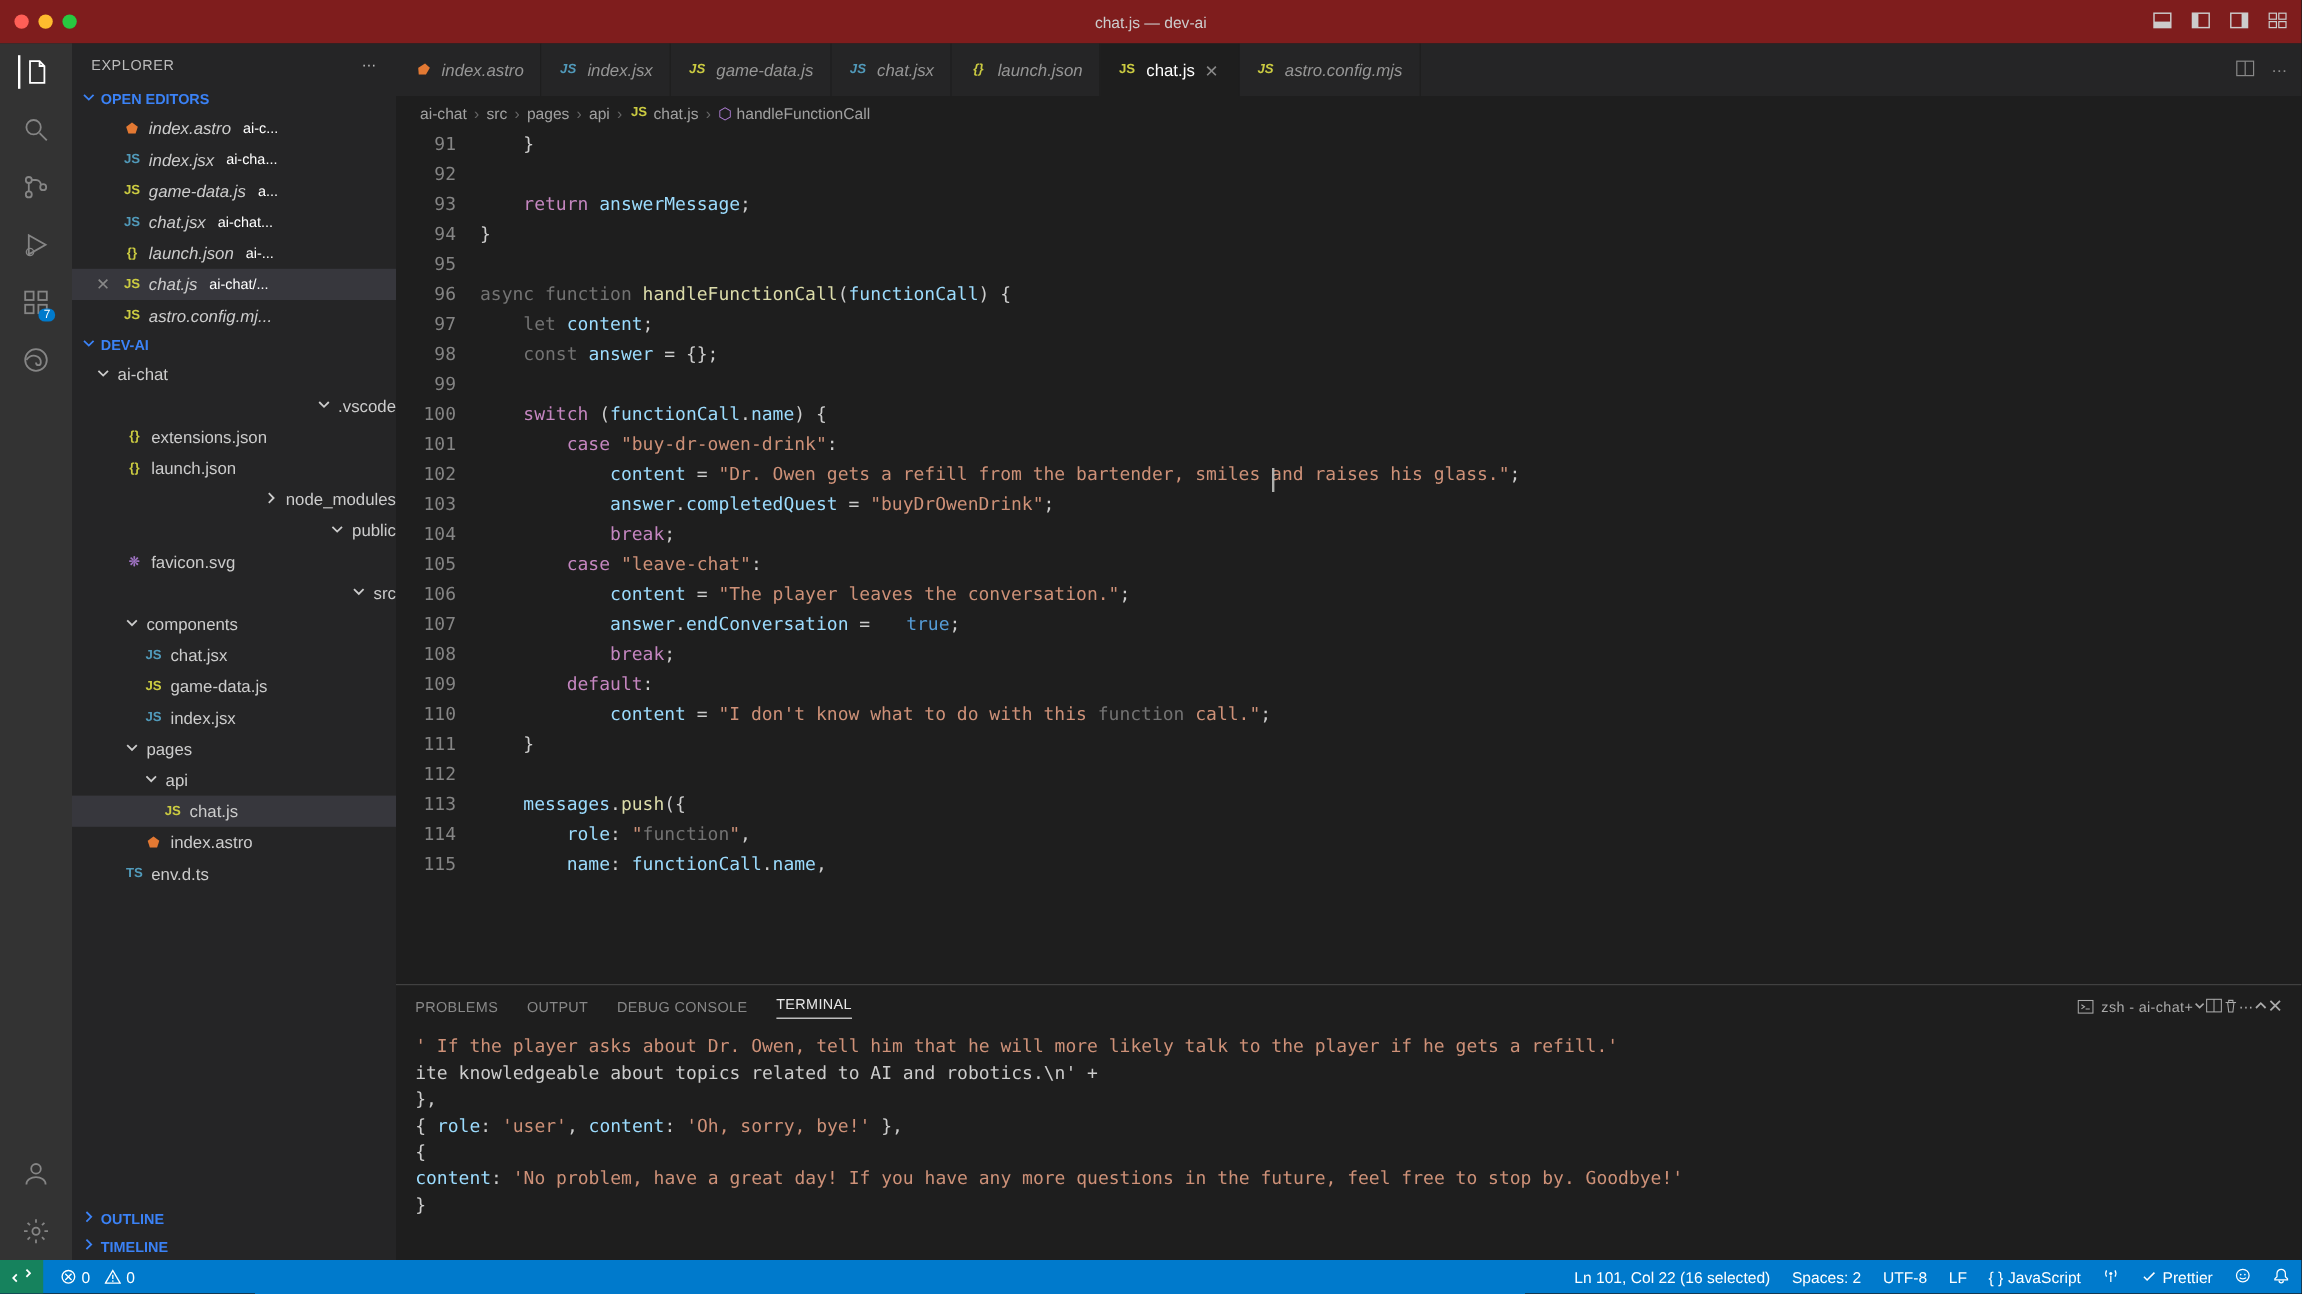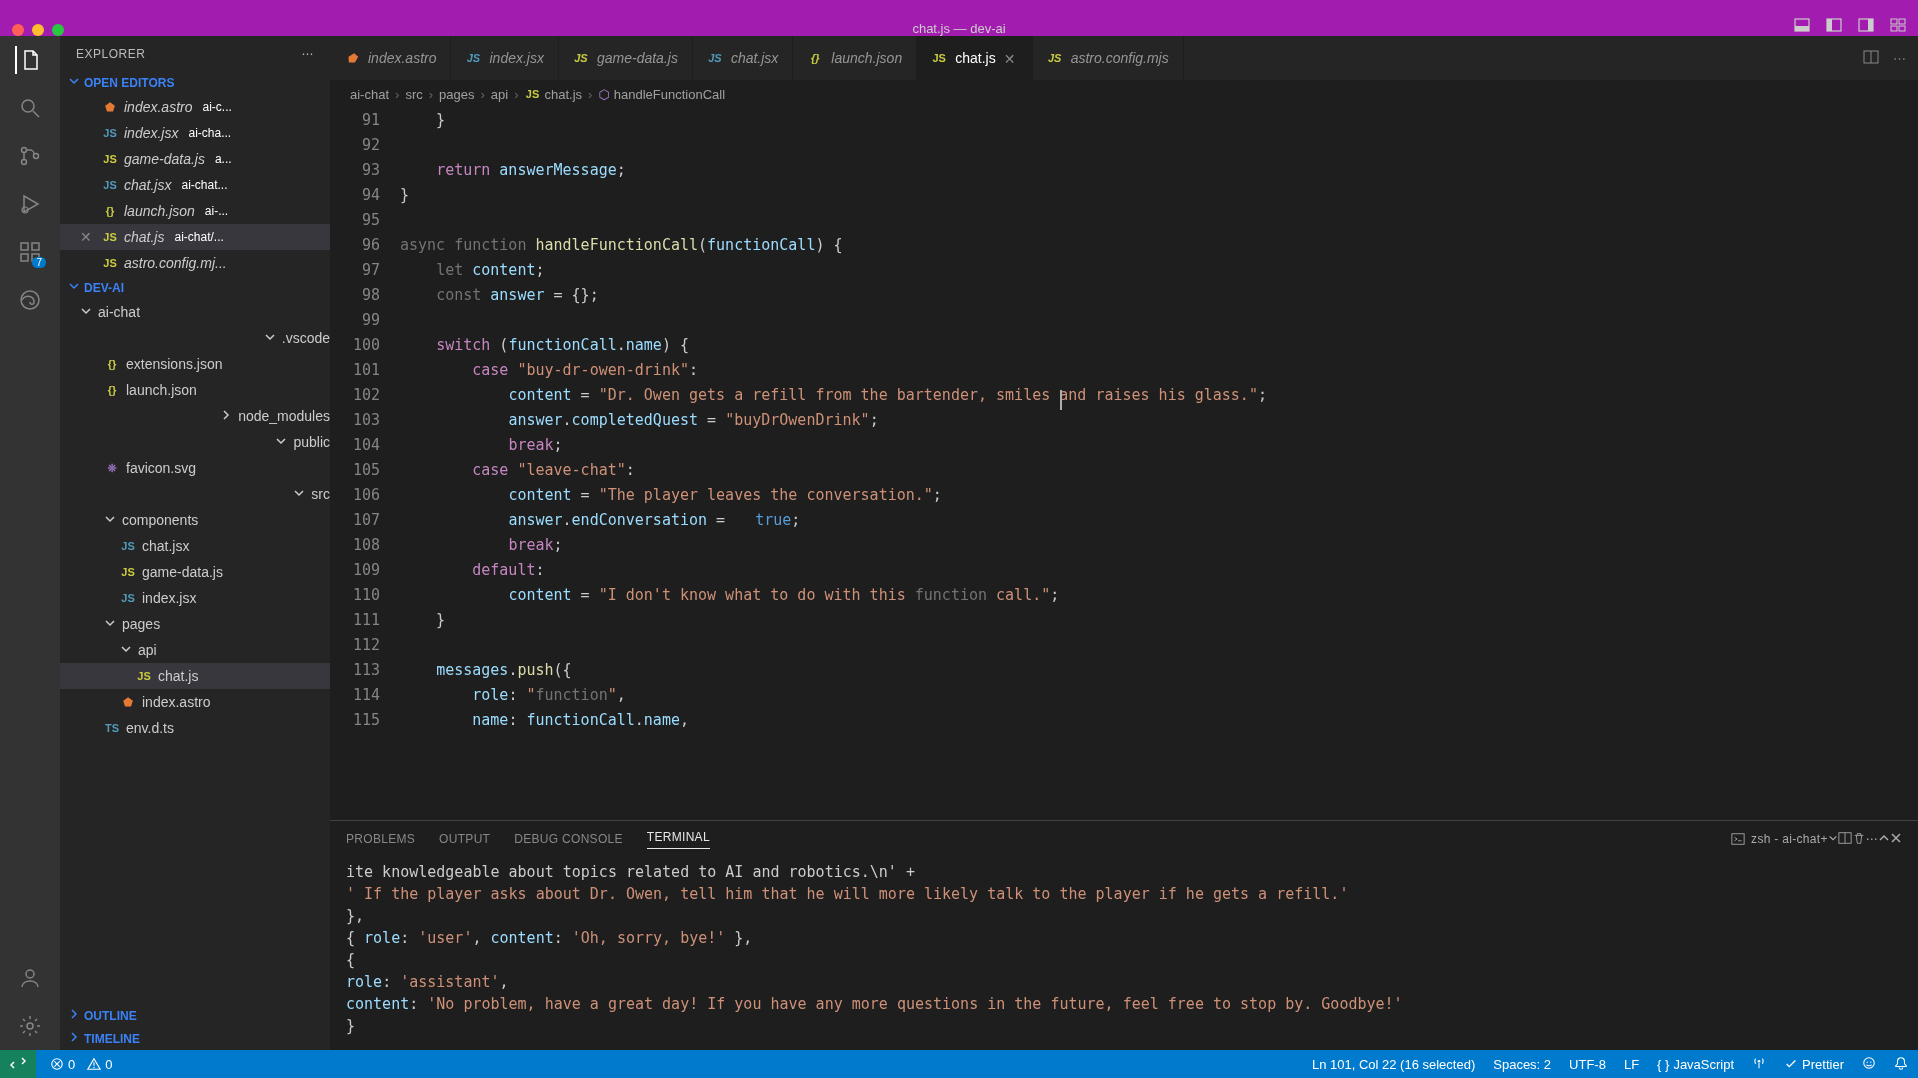--- a/index.html
+++ b/index.html
@@ -7,23 +7,23 @@
   font-family: -apple-system, BlinkMacSystemFont, "Segoe UI", sans-serif;
   background: #1e1e1e;
   color: #cccccc;
   width: 1918px;
   height: 1078px;
   overflow: hidden;
   font-size: 13px;
 }
 .titlebar {
   height: 36px;
-  background: #a21caf;
+  background: #7f1d1d;
   display: flex;
-  align-items: flex-end;
+  align-items: center;
   padding: 0 12px;
   position: relative;
   text-decoration: underline;
 }
 .traffic-lights { display: flex; gap: 8px; }
 .tl { width: 12px; height: 12px; border-radius: 50%; }
 .tl.red { background: #ff5f57; }
 .tl.yellow { background: #febc2e; }
 .tl.green { background: #28c840; }
 .title-center {
@@ -510,26 +510,25 @@
           <span>⋯</span>
           <span><svg width="12" height="12" viewBox="0 0 12 12">
                 <path d="M2 8l4-4 4 4" fill="none" stroke="currentColor" stroke-width="1.5"></path>
               </svg></span>
           <span><svg width="12" height="12" viewBox="0 0 12 12">
                 <path d="M2 2l8 8M10 2l-8 8" stroke="currentColor" stroke-width="1.5"></path>
               </svg></span>
         </div>
       </div>
       <div class="terminal-content" id="terminal">
+          <div>    <span class="term-str">'        If the player asks about Dr. Owen, tell him that he will more likely talk to the player if he gets a refill.'</span></div>
           <div>ite knowledgeable about topics related to AI and robotics.\n' +</div>
-          <div>    <span class="term-str">'        If the player asks about Dr. Owen, tell him that he will more likely talk to the player if he gets a refill.'</span></div>
           <div>  },</div>
           <div>  { <span class="term-key">role</span>: <span class="term-str">'user'</span>, <span class="term-key">content</span>: <span class="term-str">'Oh, sorry, bye!'</span> },</div>
           <div>  {</div>
-          <div>    <span class="term-key">role</span>: <span class="term-str">'assistant'</span>,</div>
           <div>    <span class="term-key">content</span>: <span class="term-str">'No problem, have a great day! If you have any more questions in the future, feel free to stop by. Goodbye!'</span></div>
           <div>  }</div>
         </div>
     </div>
   </div>
 </div>
 
 <div class="statusbar">
   <div class="remote-ind">
       <svg width="16" height="16" viewBox="0 0 16 16" fill="#fff">

